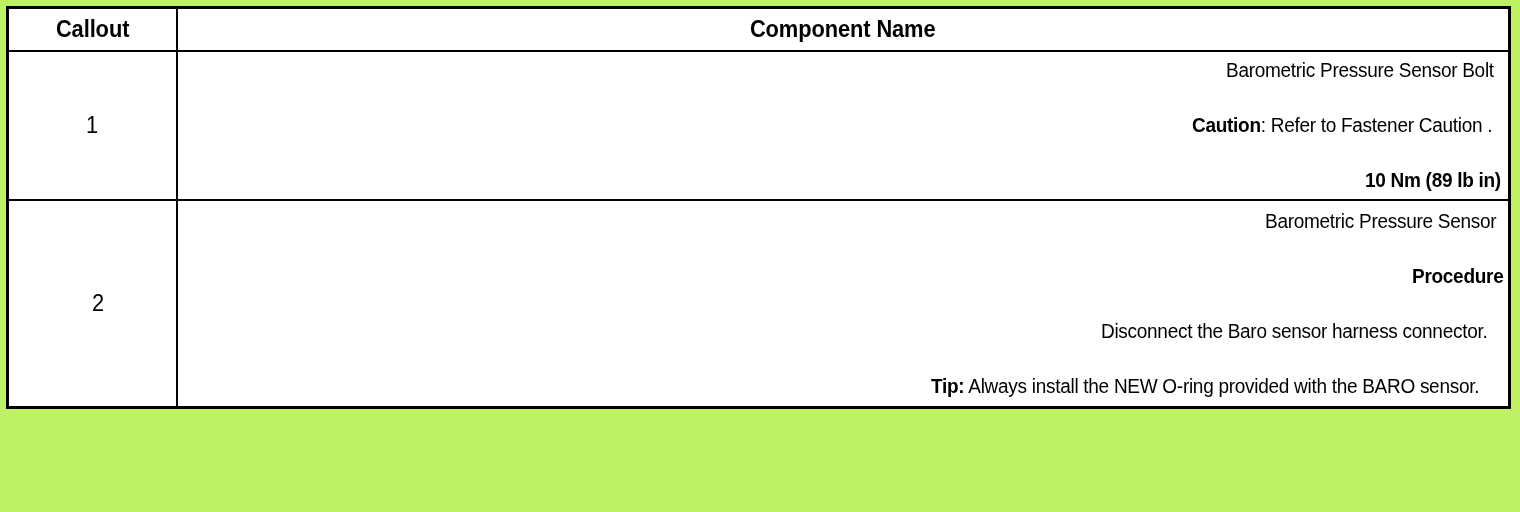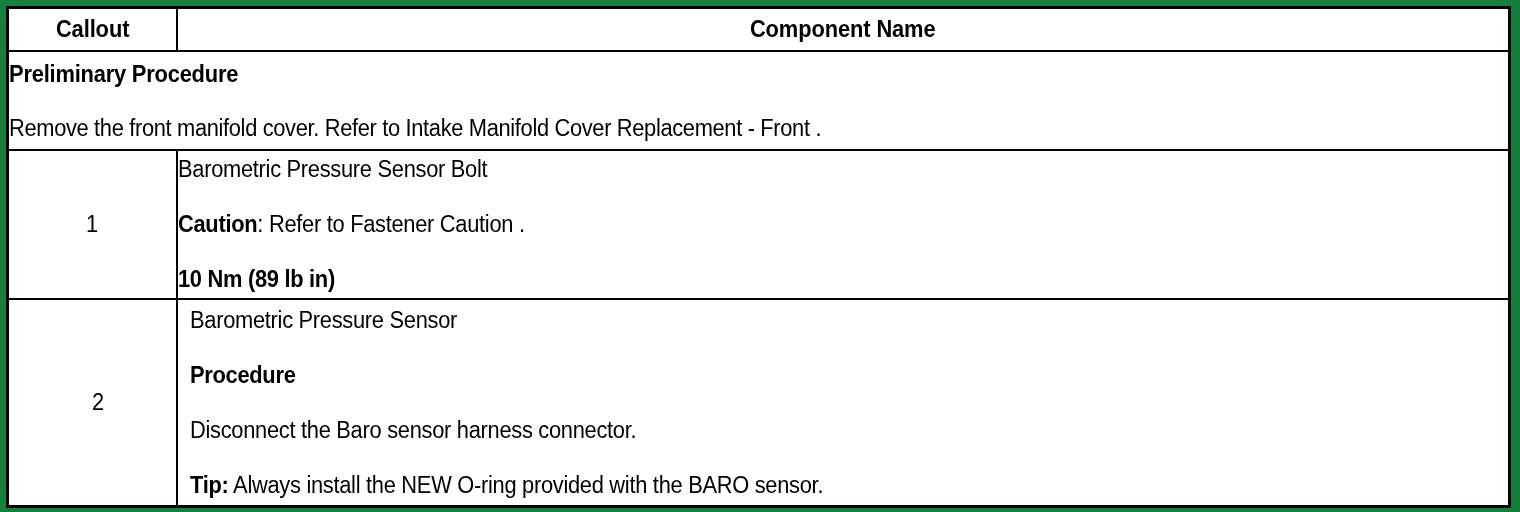--- a/index.html
+++ b/index.html
@@ -13,21 +13,21 @@
     overflow: hidden;
     font-family: "Liberation Sans", sans-serif;
     color: #000000;
     -webkit-font-smoothing: none;
   }
 
   .sheet {
     position: relative;
     width: 1520px;
     height: 512px;
-    background: #15803d;
+    background: #bef264;
     text-decoration: underline;
   }
 
   
   table.spec-table {
     position: absolute;
     left: 6px;
     top: 6px;
     width: 1502px;
     border-collapse: collapse;
@@ -97,25 +97,26 @@
     font-weight: normal;
     vertical-align: middle;
   }
 
   td.name-cell {
     padding: 11px 0 10px 7px;
     vertical-align: top;
   }
 
   .line {
-    font-size: 23px;
+    font-size: 20px;
     line-height: 29px;
     letter-spacing: -0.3px;
     white-space: nowrap;
     margin-bottom: 26px;
+    text-align: right;
   }
   .line:last-child { margin-bottom: 0; }
   .line b { font-weight: bold; }
   .line.bold { font-weight: bold; }
 
   tr.row-1 td { height: 147px; }
   tr.row-2 td { height: 205px; padding-left: 12px; }
 </style>
 </head>
 <body>
@@ -133,30 +134,20 @@
         <th>
           <span class="hdr-text">Callout</span>
         </th>
         <th>
           <span class="hdr-text">Component Name</span>
         </th>
       </tr>
     </thead>
 
     <tbody>
-      <tr>
-        <td class="prelim-cell" colspan="2">
-          <div class="prelim-title">
-            <span class="squeeze">Preliminary Procedure</span>
-          </div>
-          <div class="prelim-body">
-            <span class="squeeze">Remove the front manifold cover. Refer to Intake Manifold Cover Replacement - Front .</span>
-          </div>
-        </td>
-      </tr>
 
       <tr class="row-1">
         <td class="callout-cell">
           <span class="squeeze">1</span>
         </td>
         <td class="name-cell">
           <div class="line">
             <span class="squeeze">Barometric Pressure Sensor Bolt</span>
           </div>
           <div class="line">

